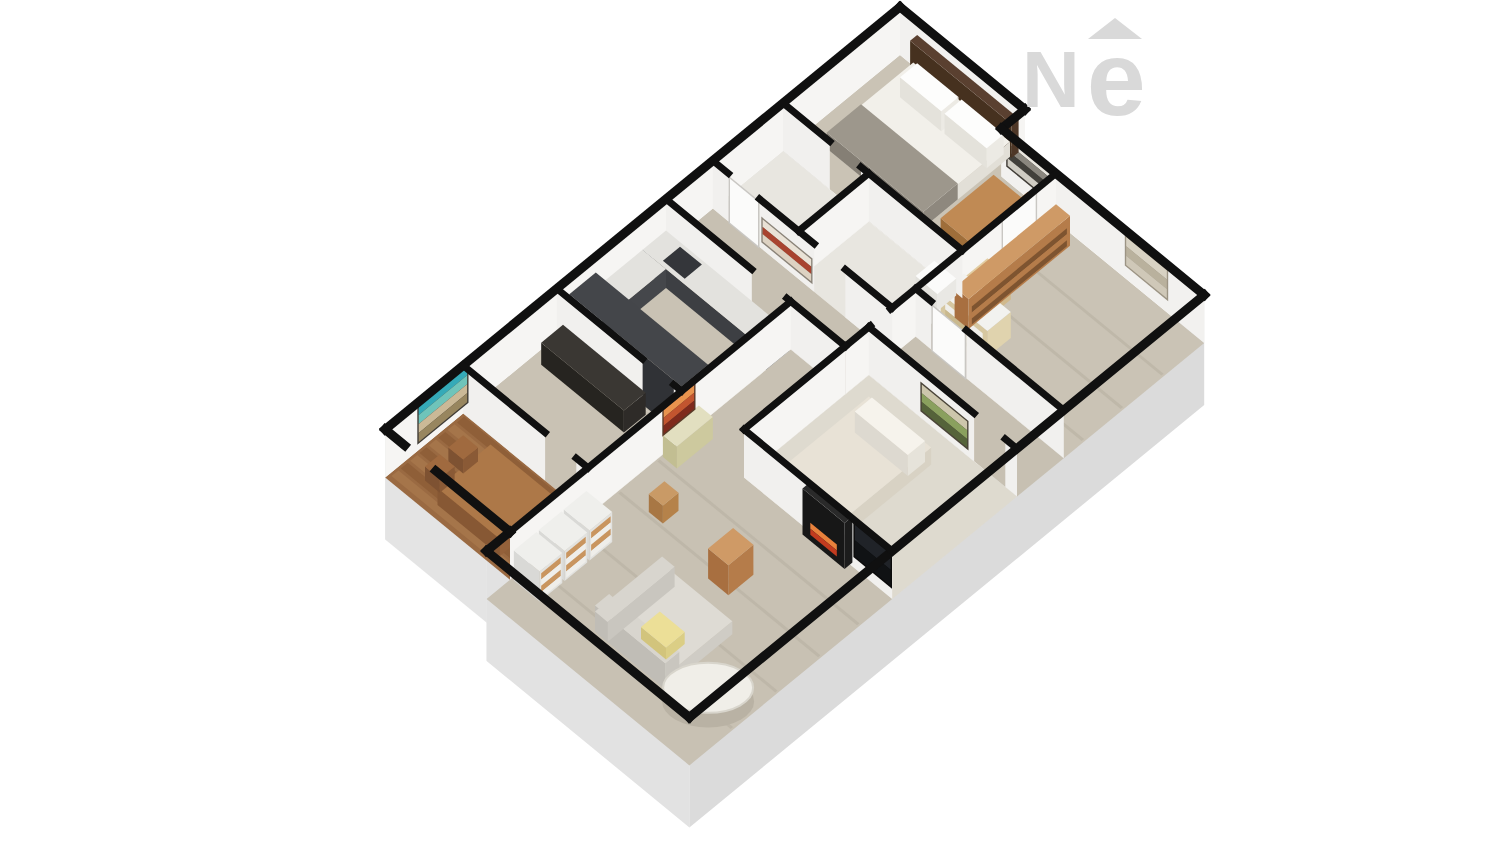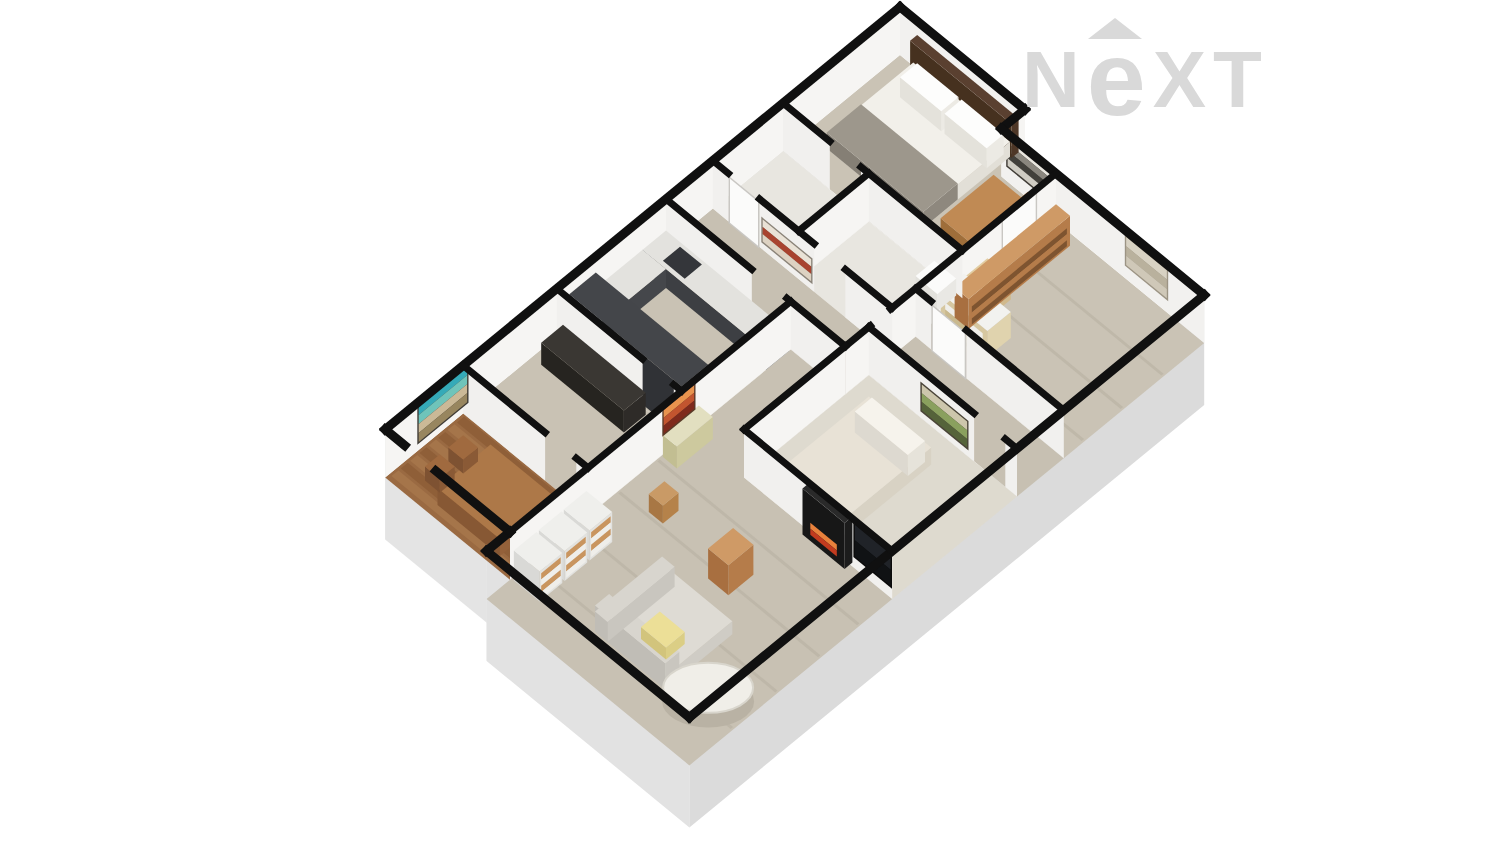--- a/index.html
+++ b/index.html
@@ -274,16 +274,15 @@
       <path d="M576.3,458.2L588.0,467.8" stroke="#101010" stroke-width="7" stroke-linecap="square" fill="none"></path>
       <path d="M790.8,301.4L510.0,531.8" stroke="#101010" stroke-width="7" stroke-linecap="square" fill="none"></path>
       <path d="M744.0,429.4L892.2,551.0" stroke="#101010" stroke-width="7" stroke-linecap="square" fill="none"></path>
     </svg>
 
   <div id="watermark" style="color: rgb(217, 217, 217);">
     <span class="roof" style="border-bottom-color: rgb(217, 217, 217);"></span>
     <div class="row">
       <span class="cap">N</span>
       <span class="low-e">e</span>
-      <span class="cap">XT</span>
     </div>
   </div>
 </div>
 
 </body></html>

